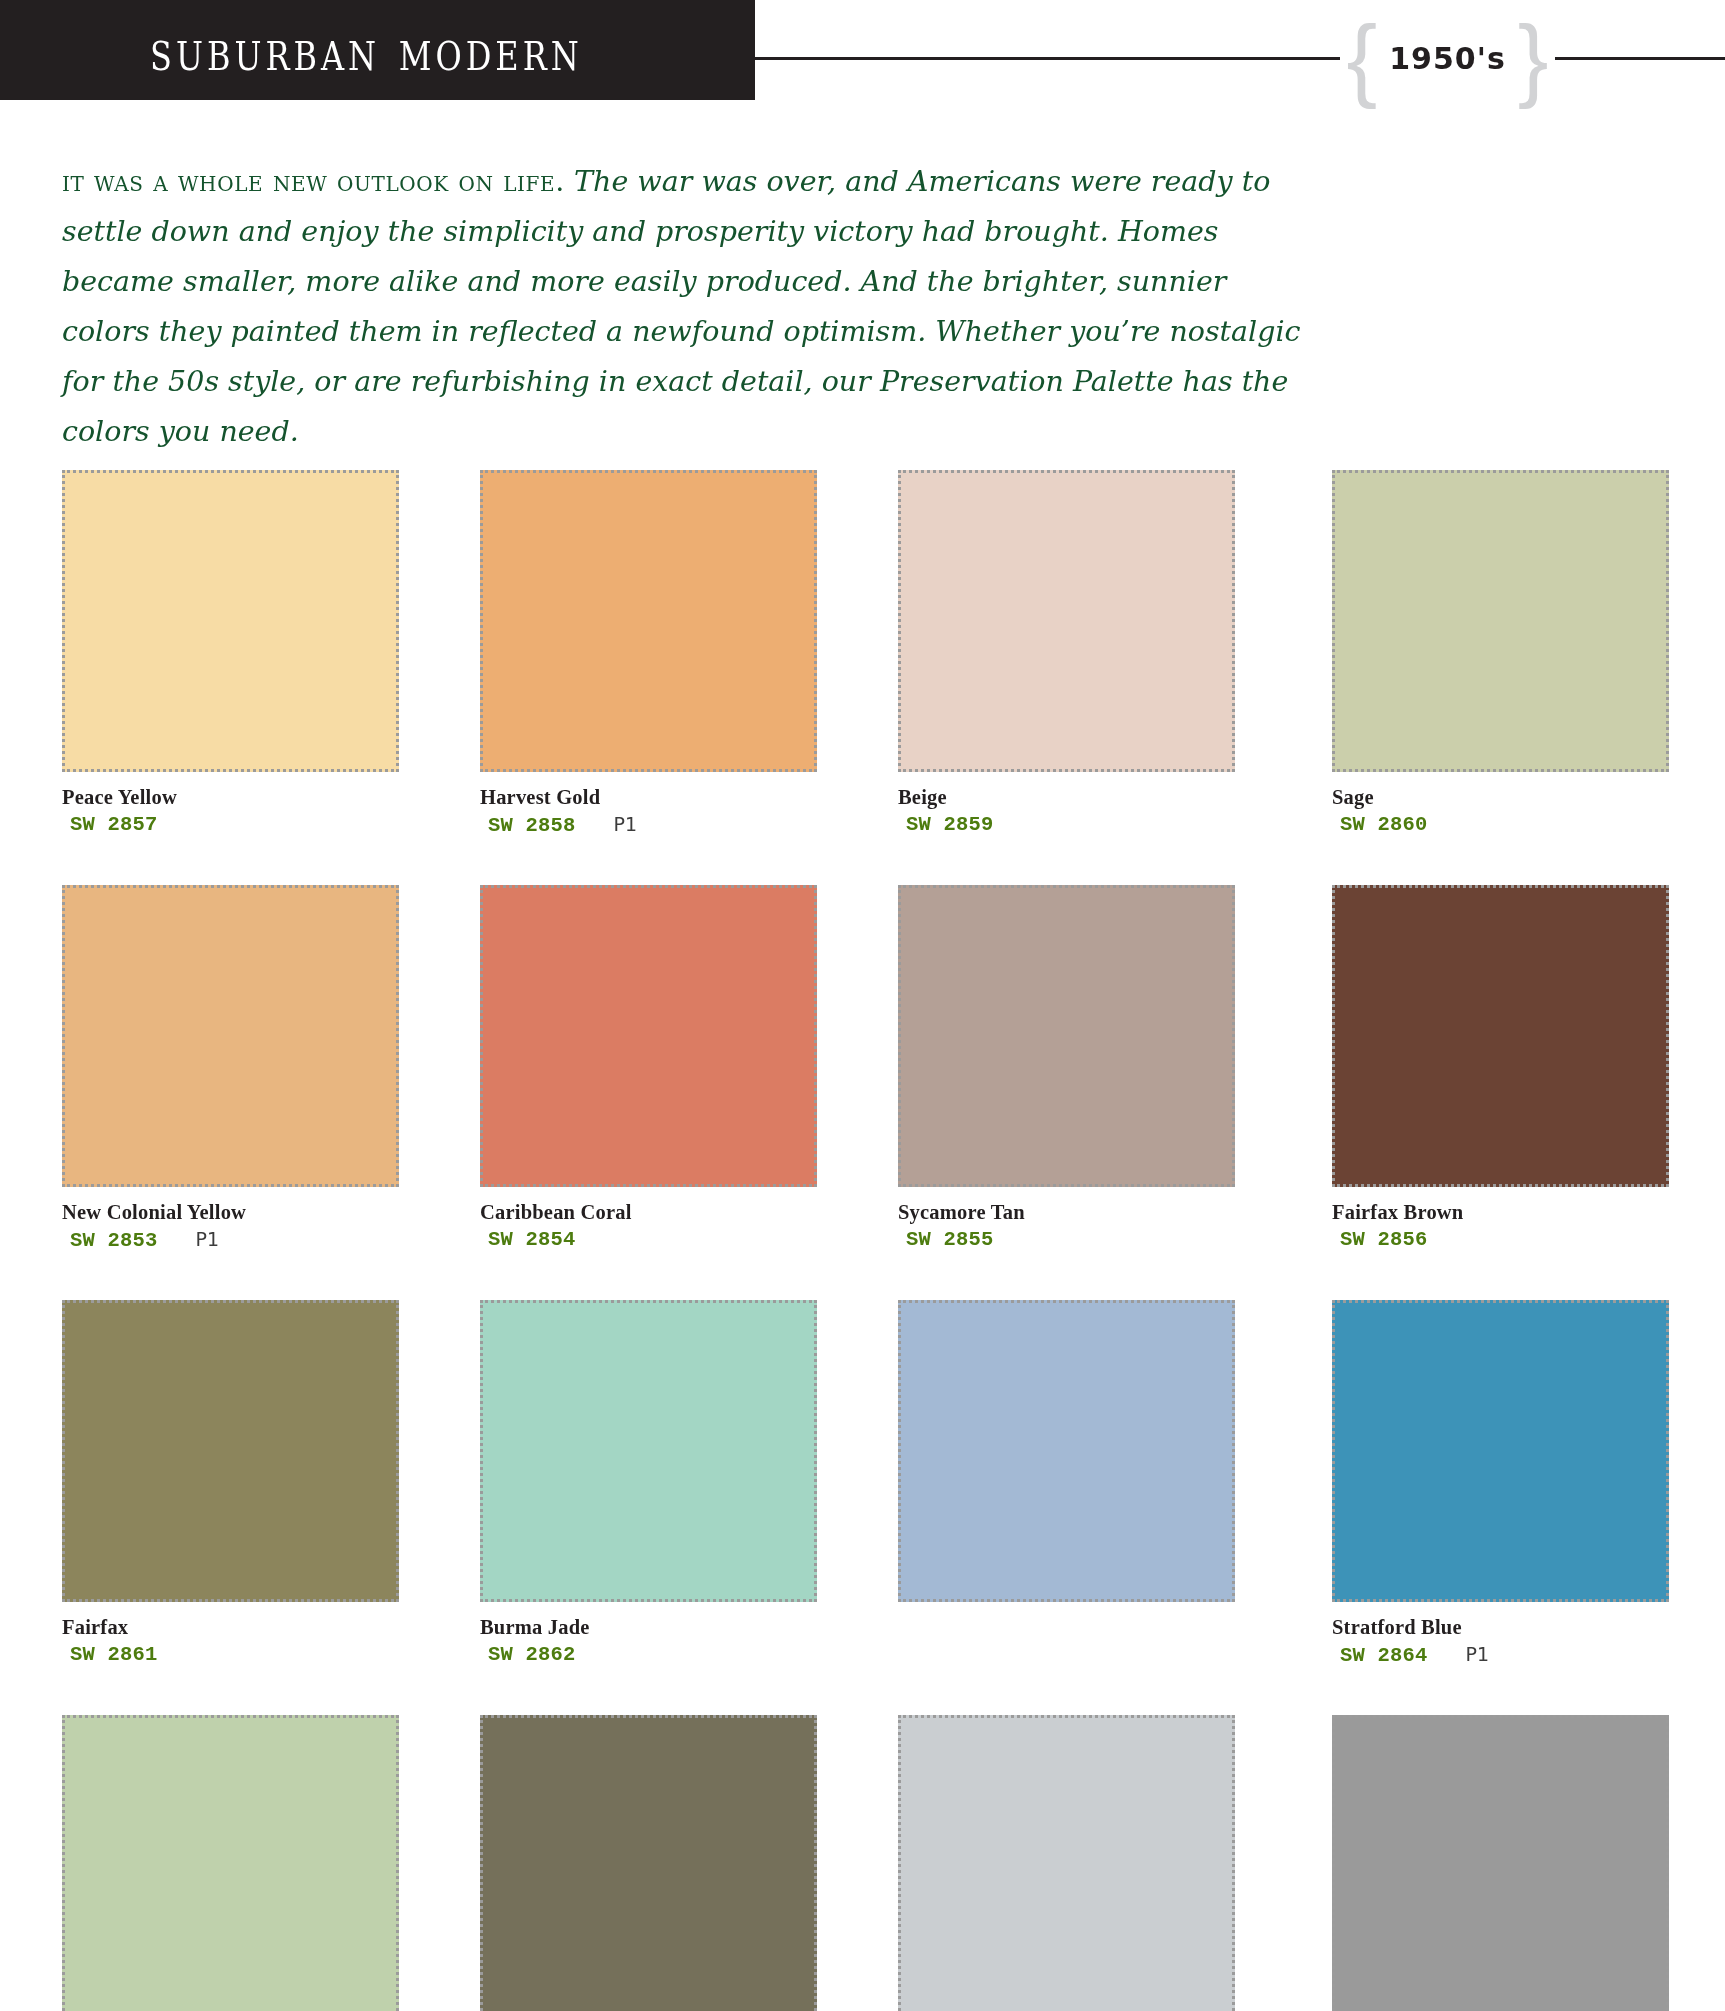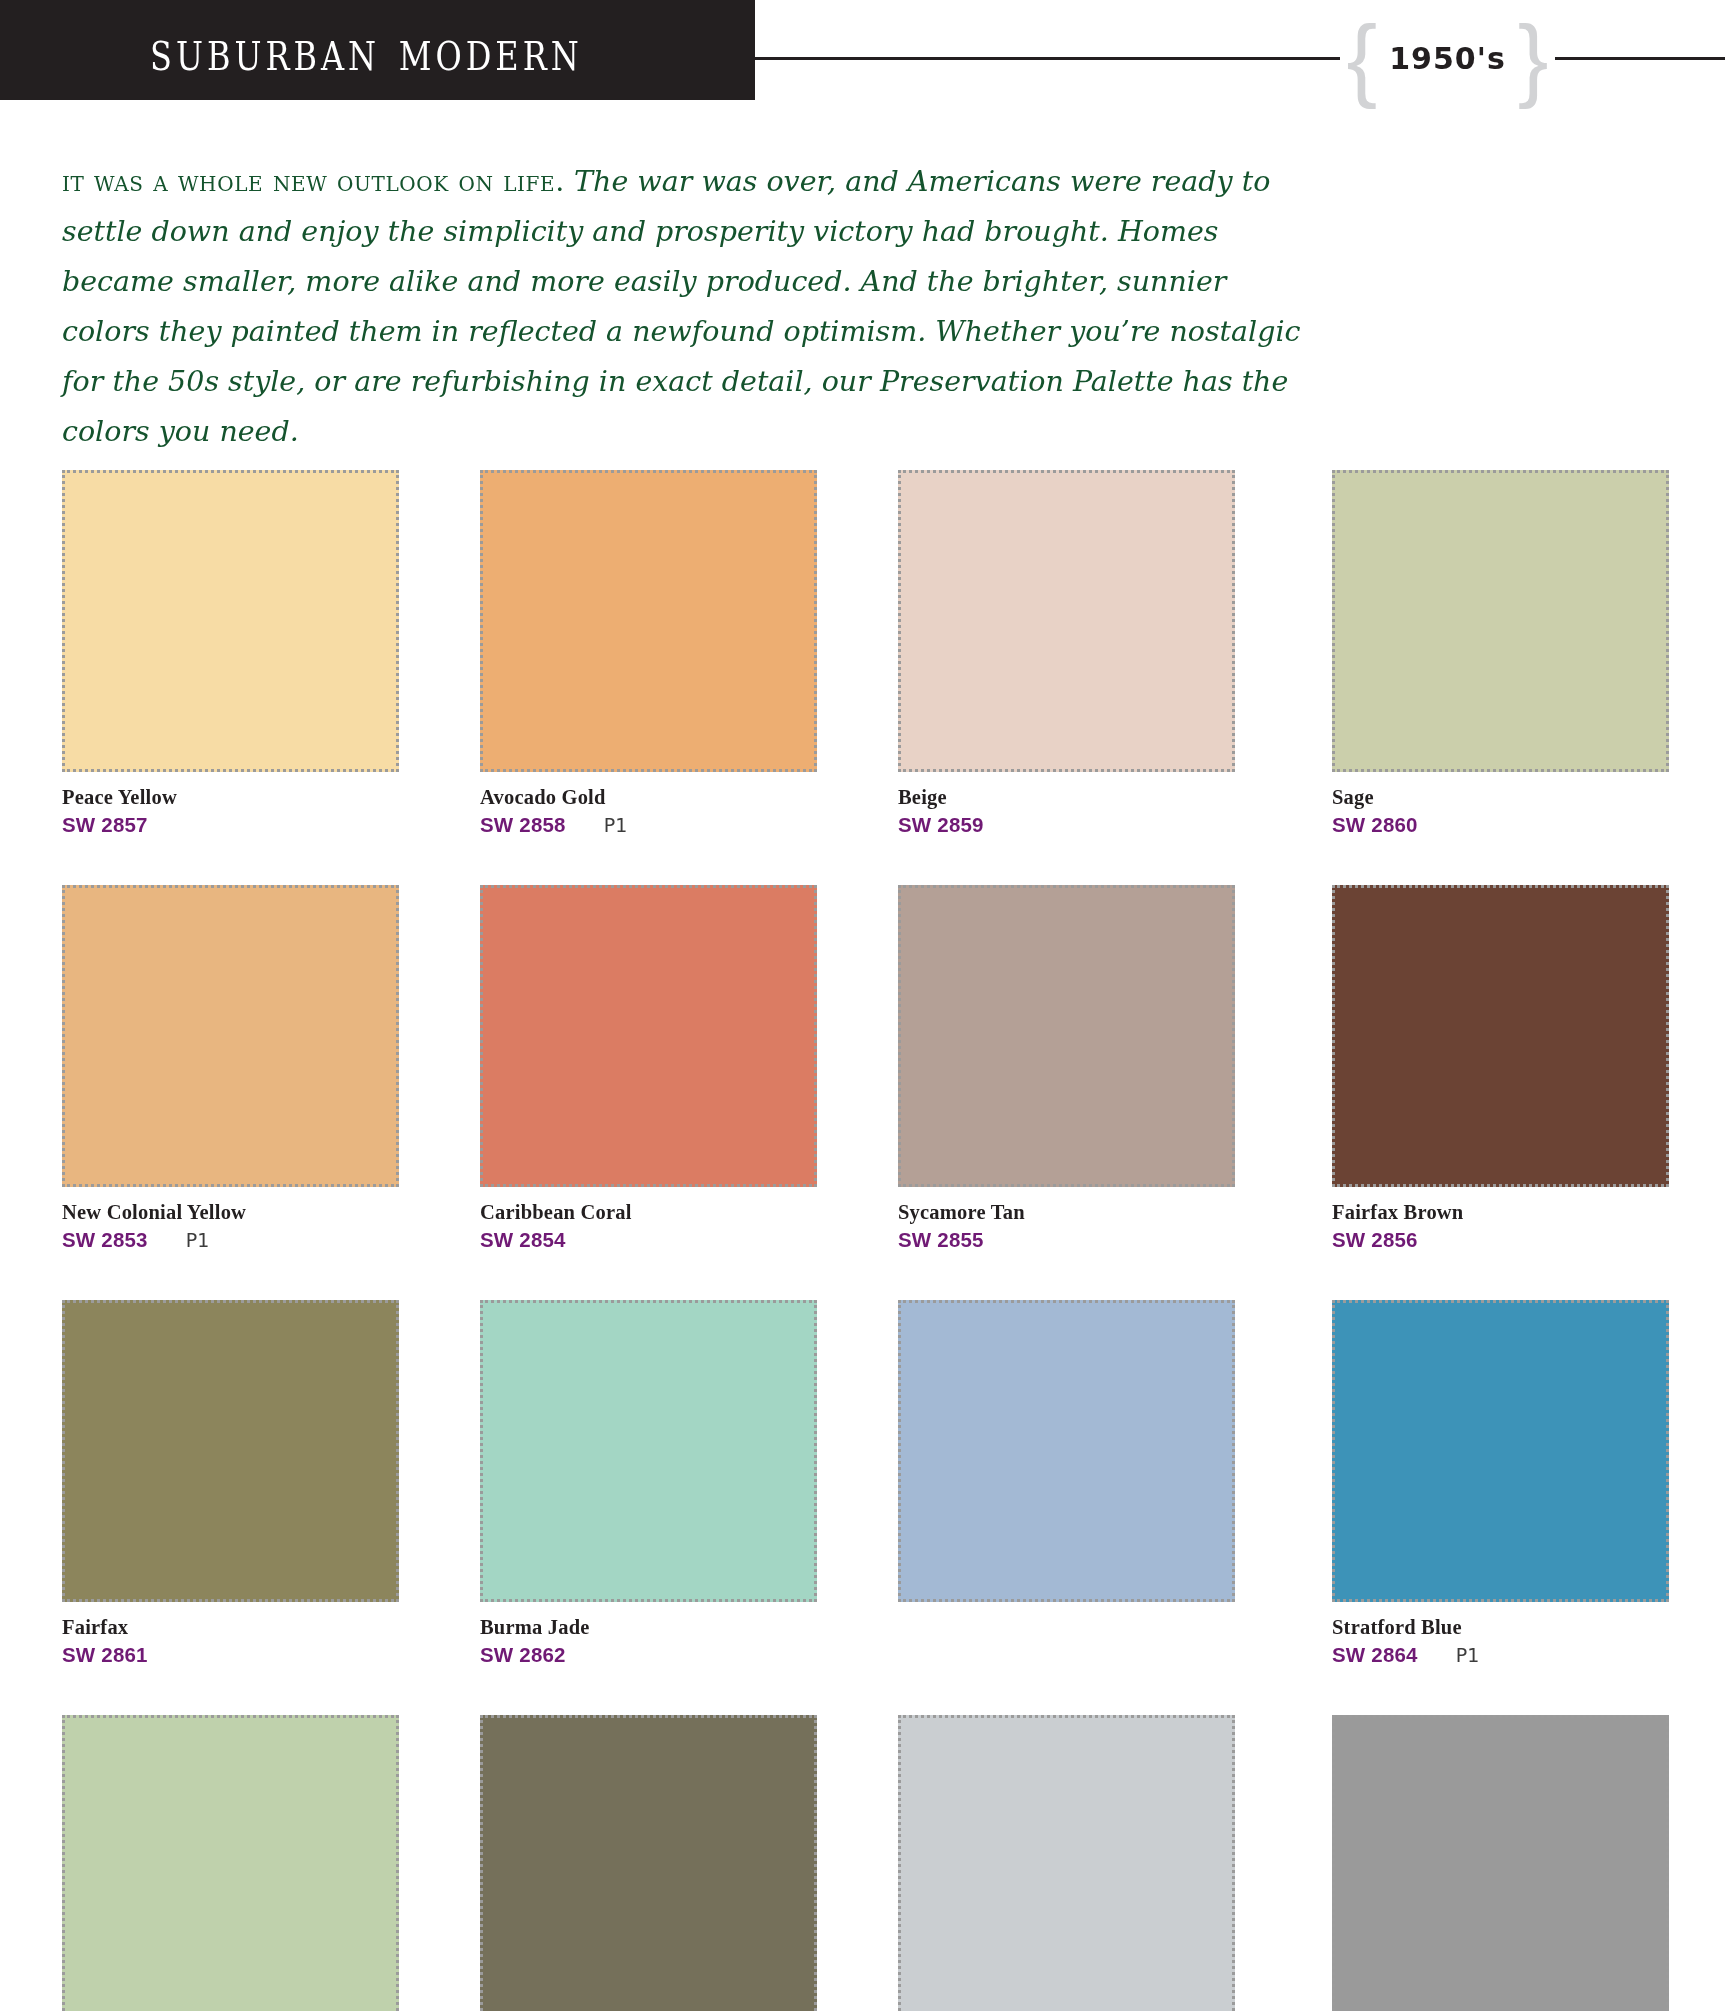--- a/index.html
+++ b/index.html
@@ -133,26 +133,27 @@
     letter-spacing: 0.2px;
     line-height: 27px;
     white-space: nowrap;
   }
   .swatch-codeline {
     display: flex;
     align-items: baseline;
     line-height: 27px;
   }
   .swatch-code {
-    font-family: Liberation Sans, sans-serif;
+    font-family: Liberation Mono, monospace;
     font-size: 20.5px;
     font-weight: bold;
-    color: #701a75;
+    color: #4d7c0f;
     letter-spacing: 0.2px;
     white-space: nowrap;
+    margin-left: 8px;
   }
   .swatch-tag {
     font-family: "DejaVu Sans", sans-serif;
     font-size: 19px;
     font-weight: 400;
     color: #3c3c3c;
     margin-left: 38px;
     white-space: nowrap;
   }
   .swatch-tag:empty { display: none; }
@@ -183,21 +184,21 @@
         <div class="swatch-name">Peace Yellow</div>
         <div class="swatch-codeline">
           <span class="swatch-code">SW 2857</span>
 
         </div>
       </div>
     </div>
     <div class="swatch-cell">
       <div class="swatch-chip" style="background-color: rgb(237, 174, 114);"></div>
       <div class="swatch-meta">
-        <div class="swatch-name">Avocado Gold</div>
+        <div class="swatch-name">Harvest Gold</div>
         <div class="swatch-codeline">
           <span class="swatch-code">SW 2858</span>
           <span class="swatch-tag">P1</span>
         </div>
       </div>
     </div>
     <div class="swatch-cell">
       <div class="swatch-chip" style="background-color: rgb(232, 210, 198);"></div>
       <div class="swatch-meta">
         <div class="swatch-name">Beige</div>

